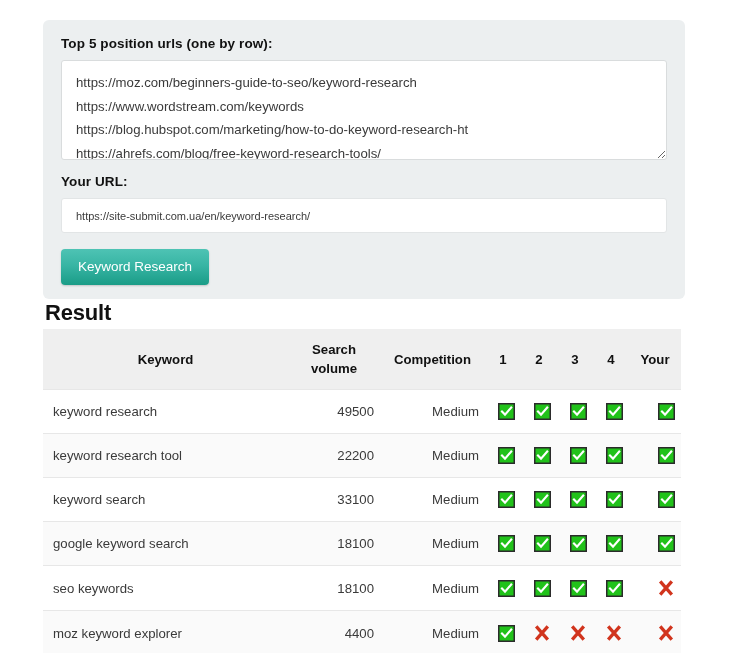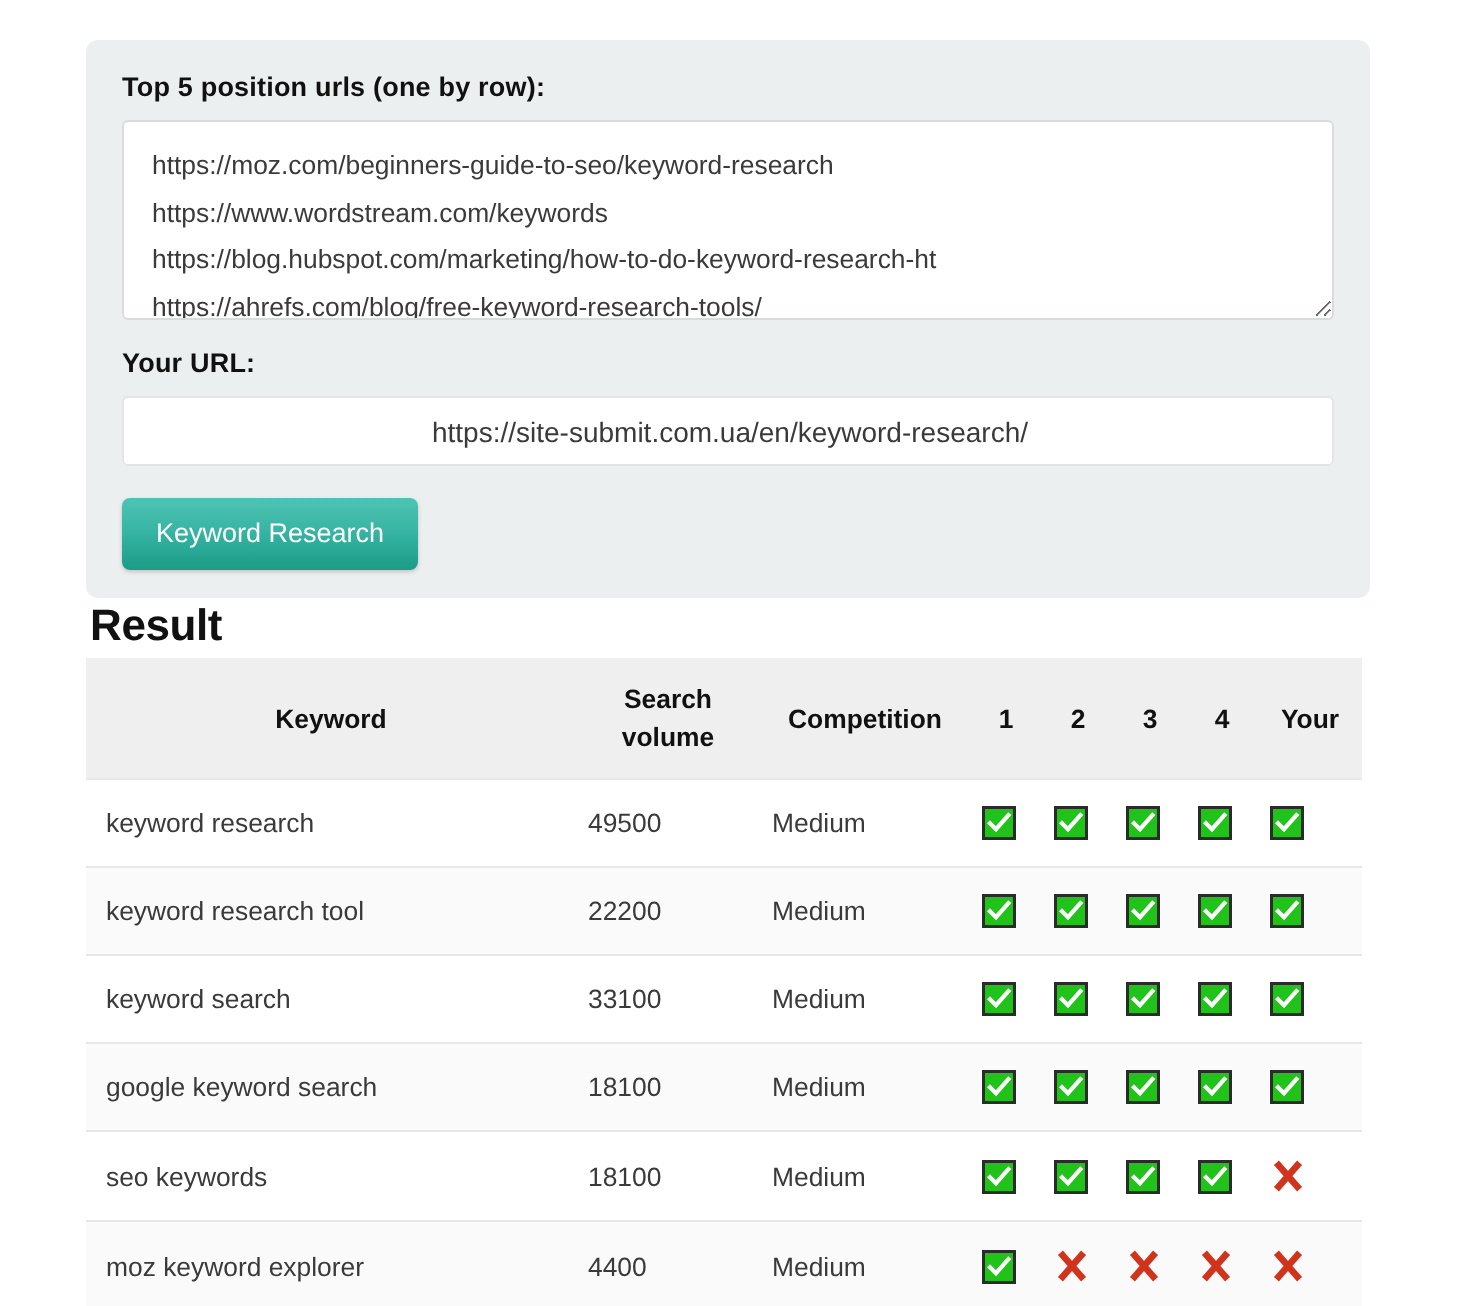--- a/index.html
+++ b/index.html
@@ -64,24 +64,23 @@
 
   .url-input {
     display: block;
     width: 606px;
     height: 35px;
     padding: 6px 12px 6px 14px;
     background: #ffffff;
     border: 1px solid #e2e5e6;
     border-radius: 3px;
     font-family: "Liberation Sans", sans-serif;
-    font-size: 14px;
+    font-size: 11px;
     color: #3a3a3a;
     outline: none;
-    text-align: center;
   }
 
   .submit-btn {
     display: inline-block;
     margin-top: 16px;
     padding: 10px 17px 11px 17px;
     border: none;
     border-radius: 4px;
     background: linear-gradient(to bottom, #4ec3b4 0%, #38b5a4 45%, #1a9c87 100%);
     color: #ffffff;
@@ -133,21 +132,21 @@
   table.result-table thead th.th-volume { width: 92px; }
   table.result-table thead th.th-competition { width: 105px; }
   table.result-table thead th.th-rank { width: 36px; }
   table.result-table thead th.th-your { width: 52px; text-align: center; }
 
   table.result-table tbody td {
     padding: 13px 6px;
     border-top: 1px solid #e7e7e7;
     border-bottom: 1px solid #e7e7e7;
     vertical-align: middle;
-    text-align: left;
+    text-align: right;
     height: 37px;
   }
 
   table.result-table tbody td.keyword-cell {
     text-align: left;
     padding-left: 10px;
   }
 
   table.result-table tbody tr:nth-child(even) td {
     background: #fafafa;

